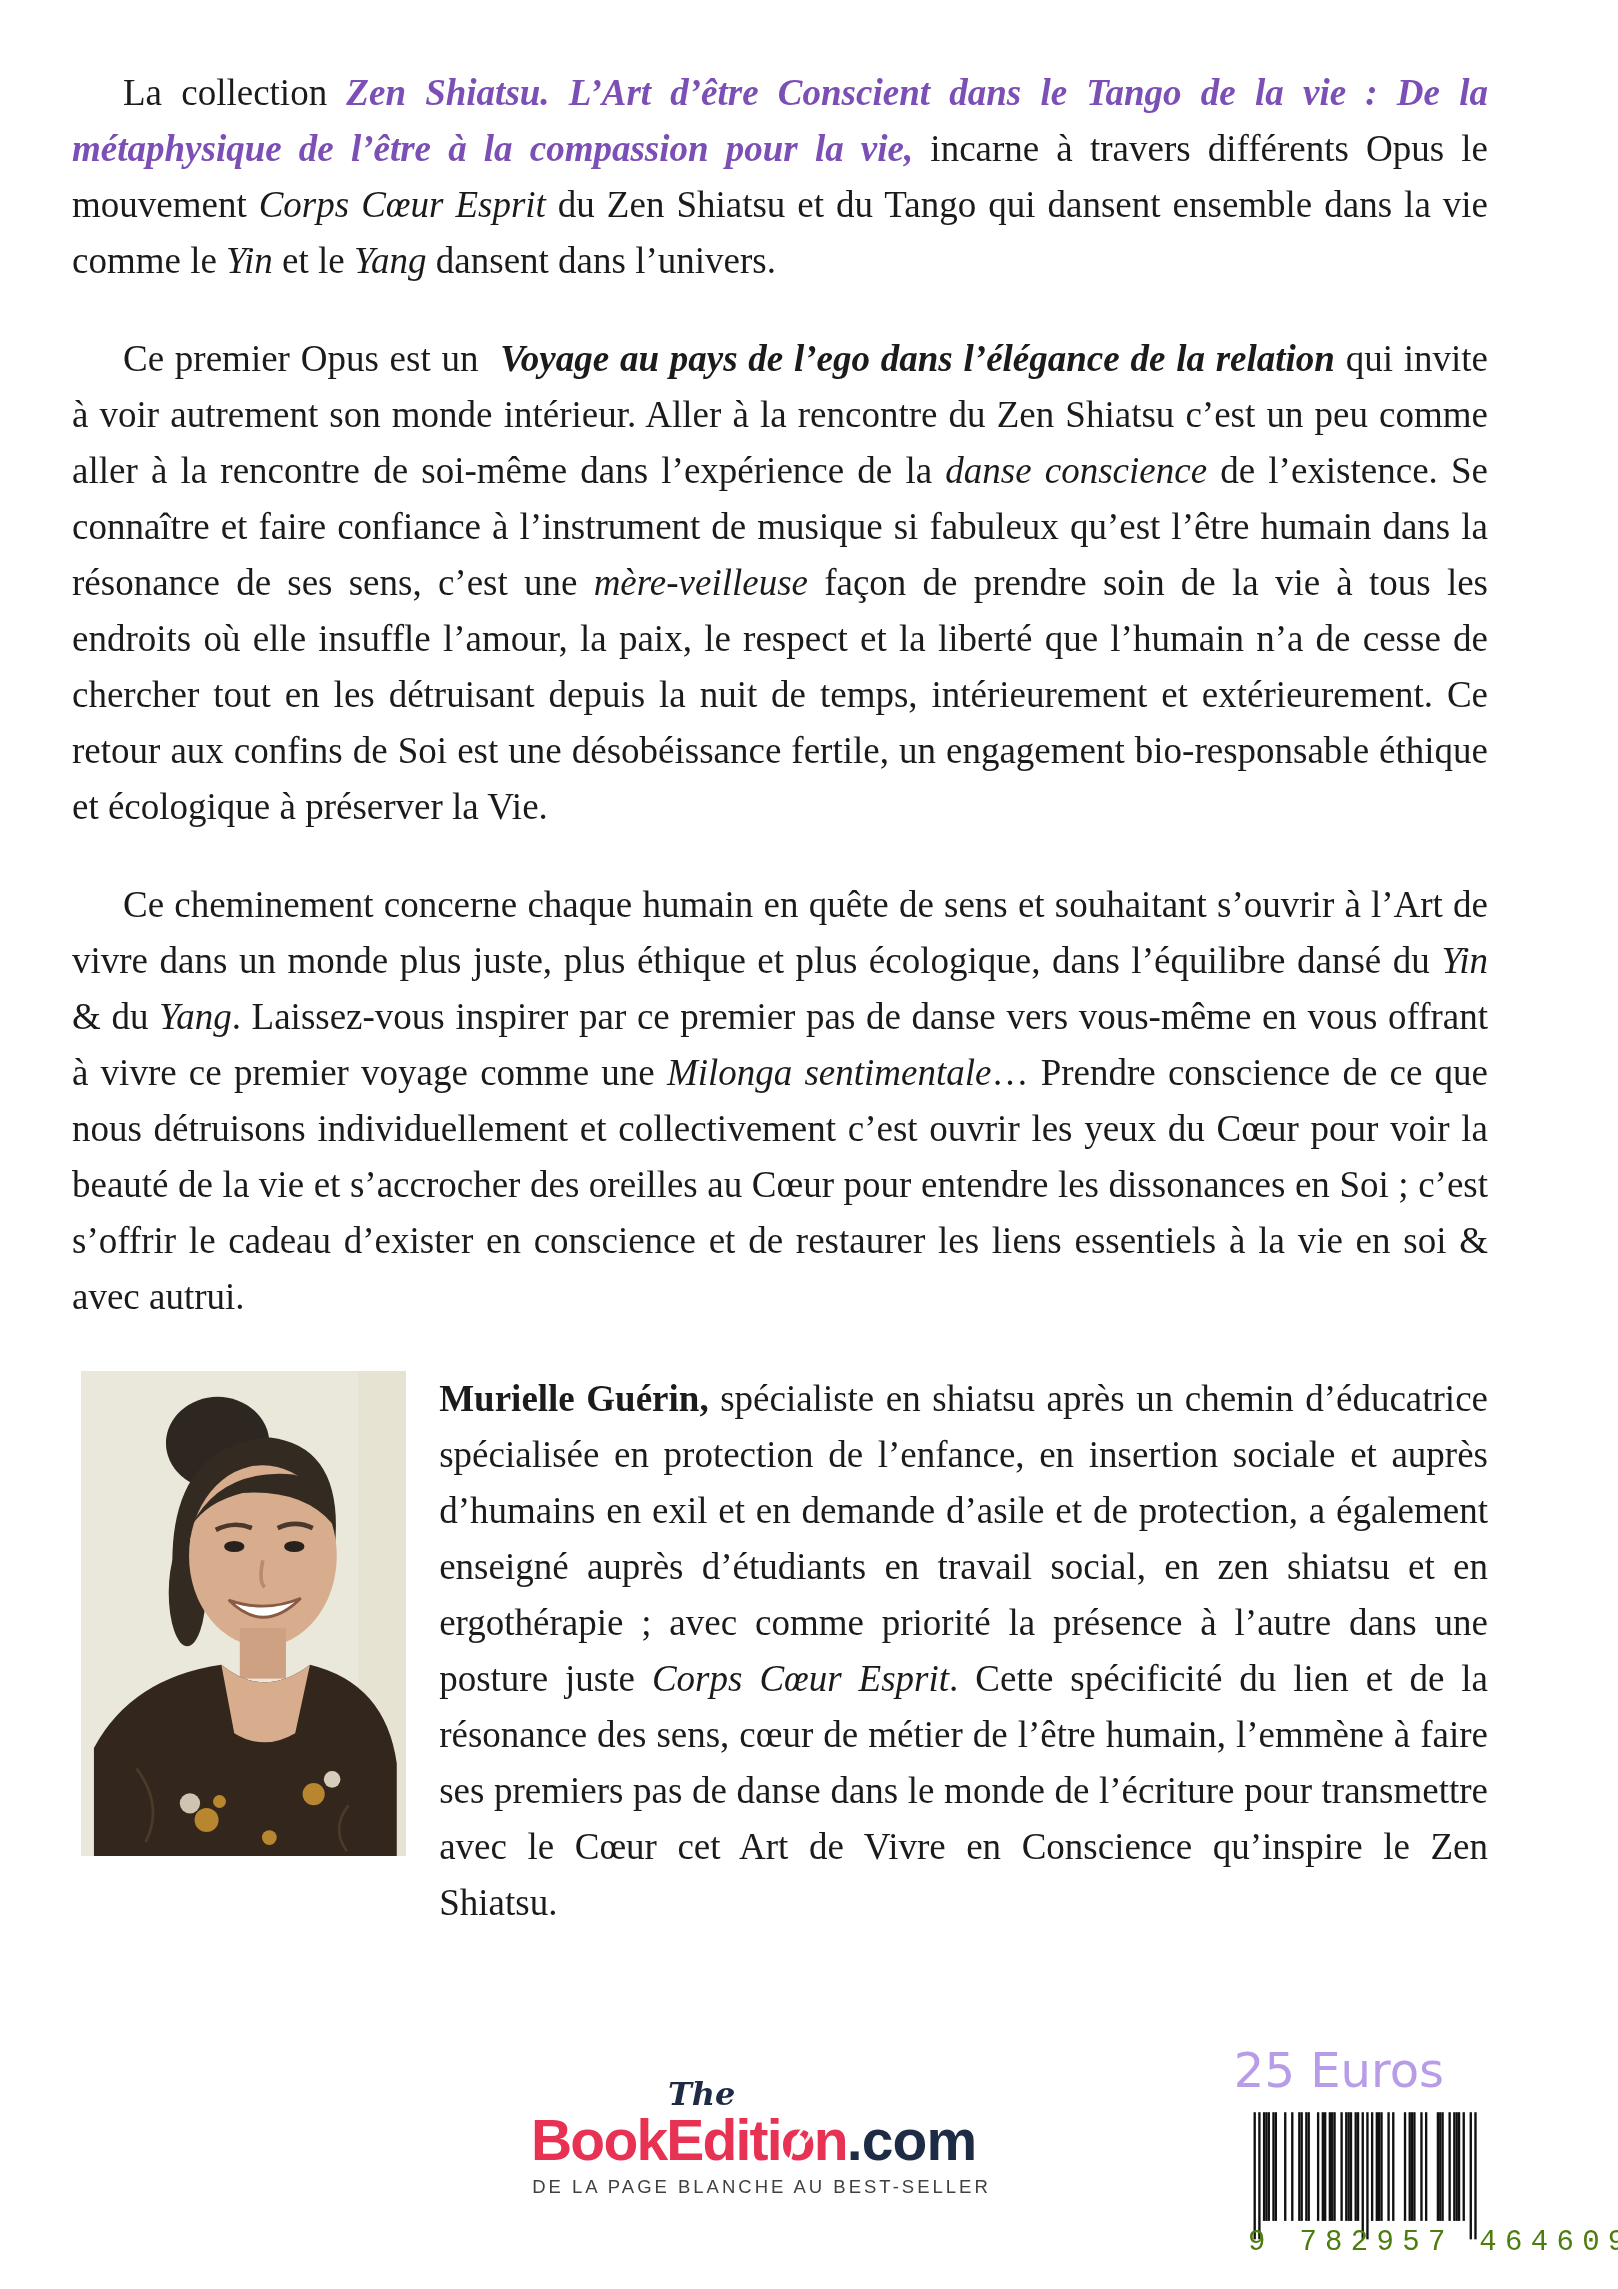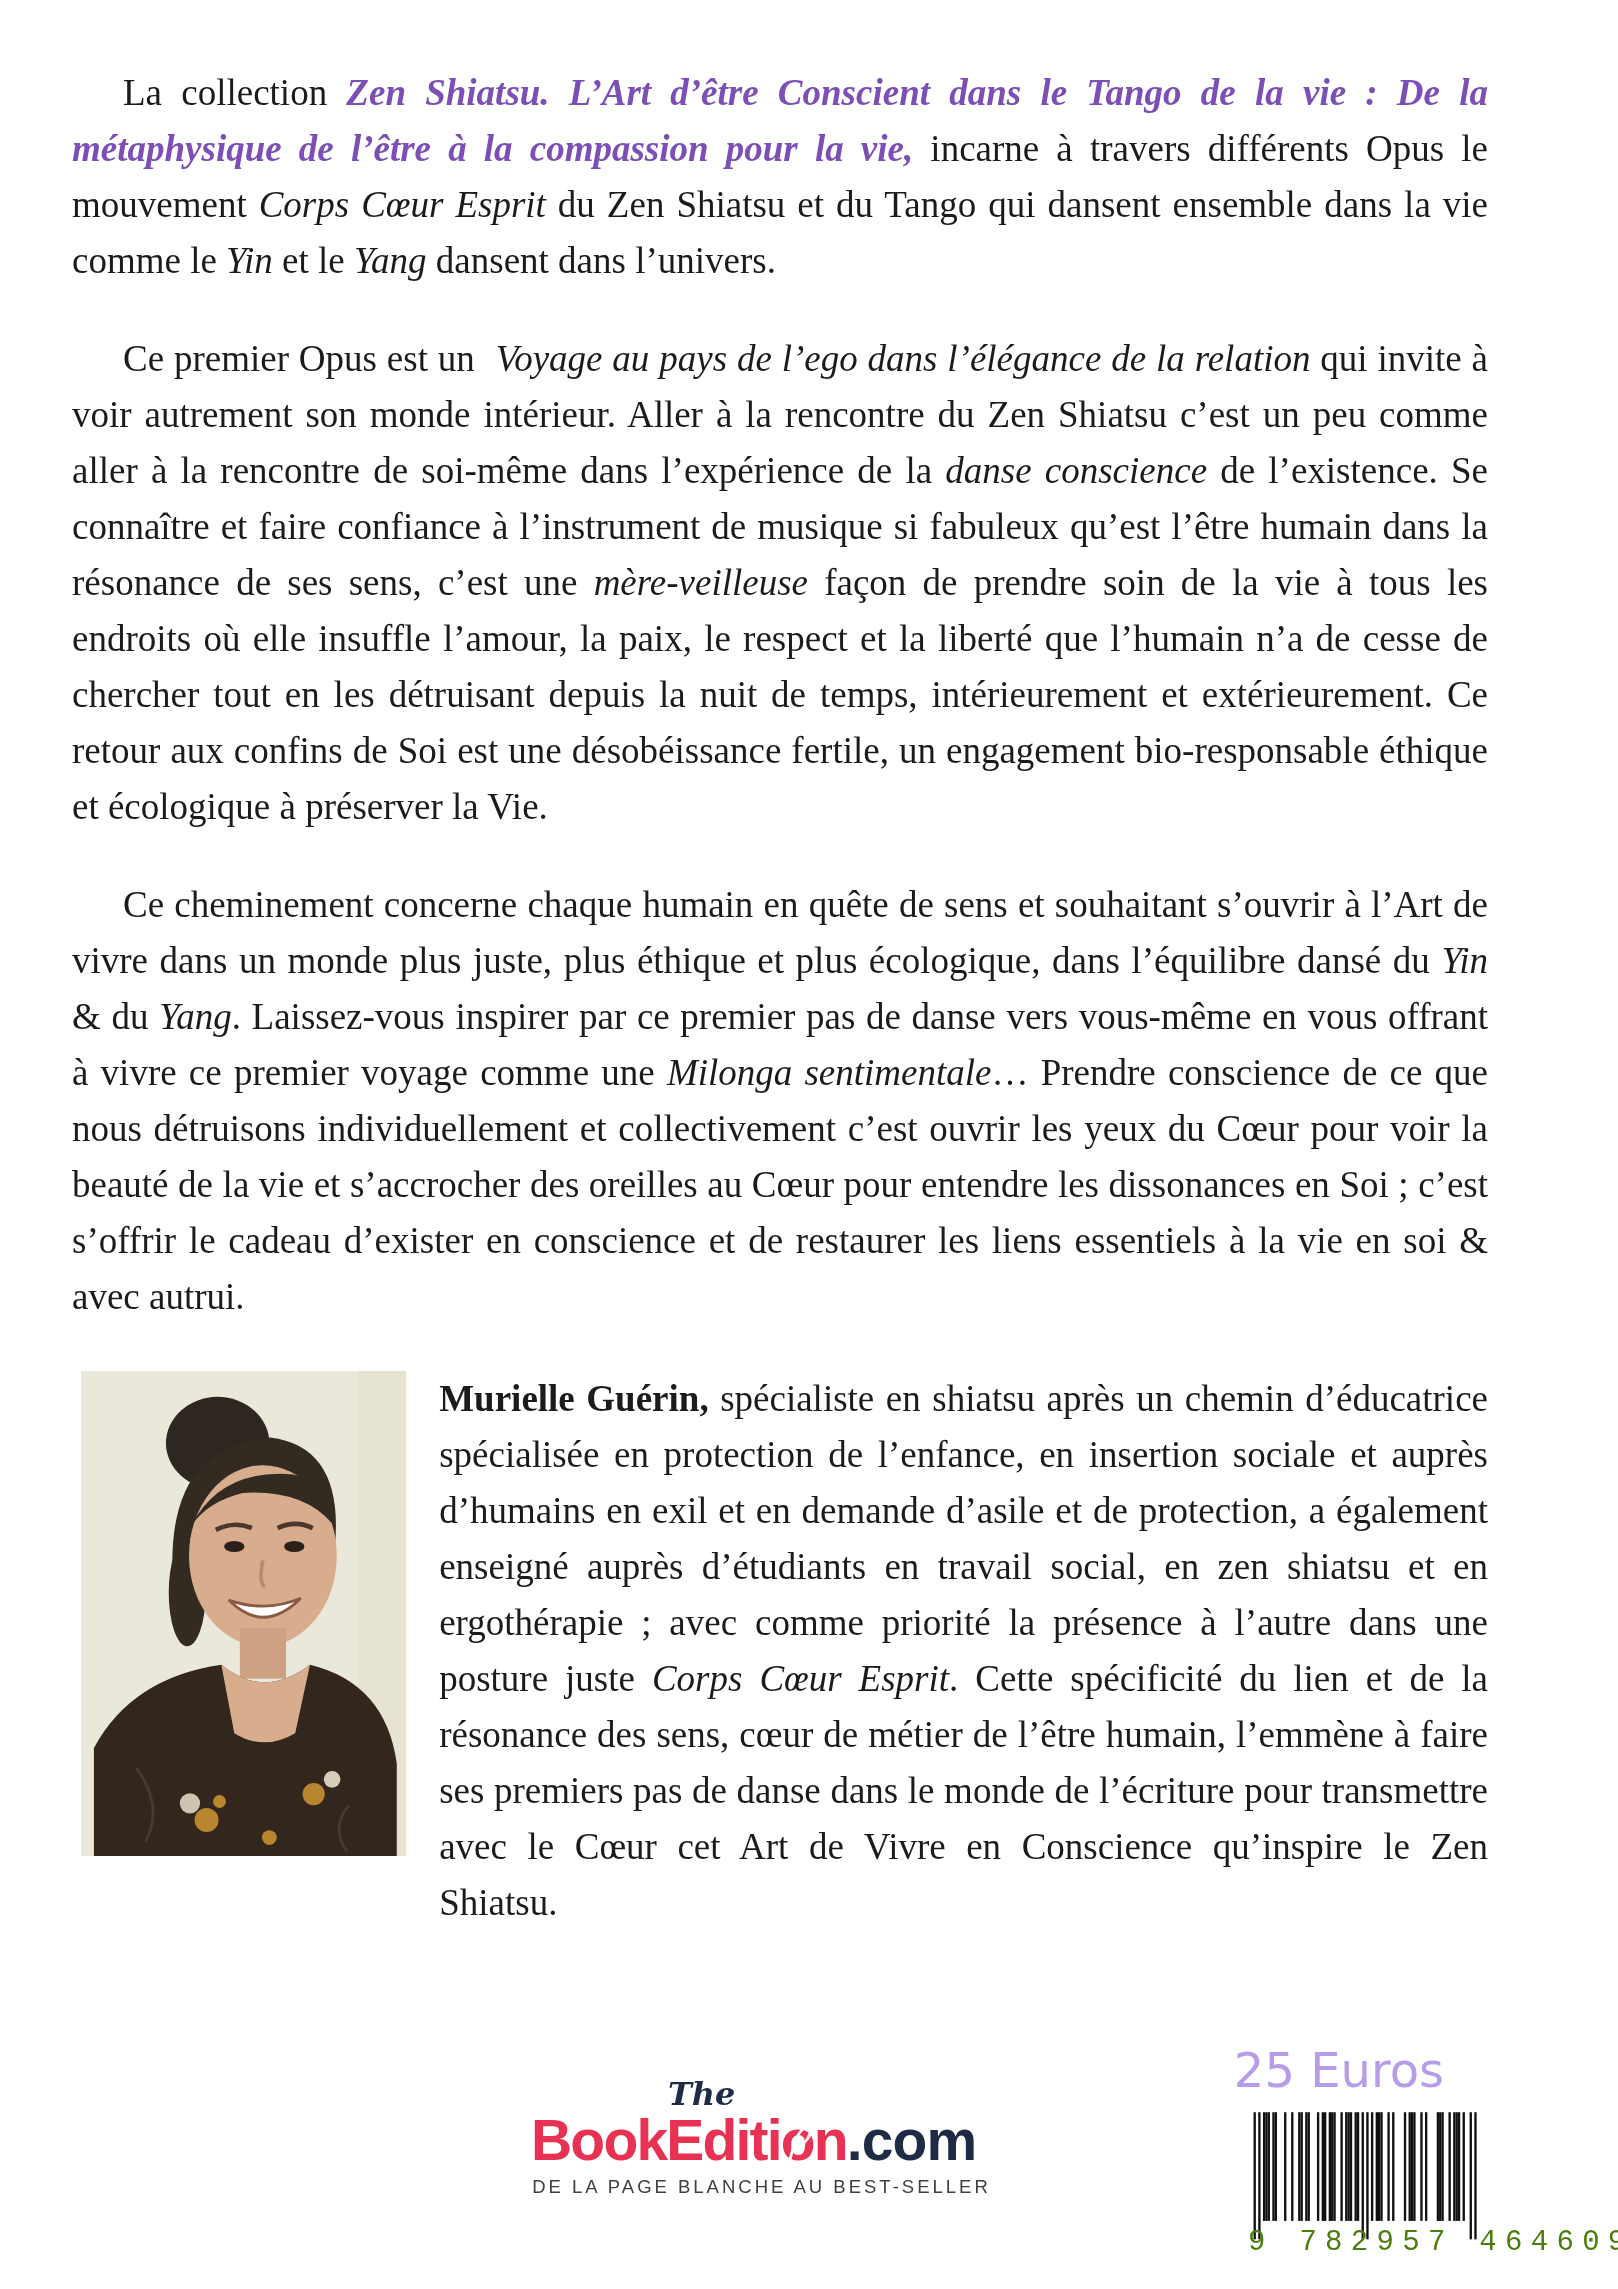--- a/index.html
+++ b/index.html
@@ -16,21 +16,21 @@
   }
   p.para{
     font-size:37px;line-height:56px;text-align:justify;
     margin:0 0 42px 0;
   }
   .indent{text-indent:51px;}
   
   .seg-n{}
   .seg-i{font-style:italic;margin-top:40px;}
   .seg-b{font-weight:bold;}
-  .seg-bi{font-weight:normal;font-style:italic;margin-left:11px;}
+  .seg-bi{font-weight:bold;font-style:italic;margin-left:11px;}
   .seg-bip{font-weight:bold;font-style:italic;color:var(--purple_title,#7b4fb5);}
   
   .bio{display:flex;gap:33px;margin-top:46px;}
   .photo{
     flex:none;width:325px;height:485px;margin-left:9.2px;
   }
   .photo svg{display:block;width:100%;height:100%;}
   .bio-text{flex:1;}
   
   .isbn{

